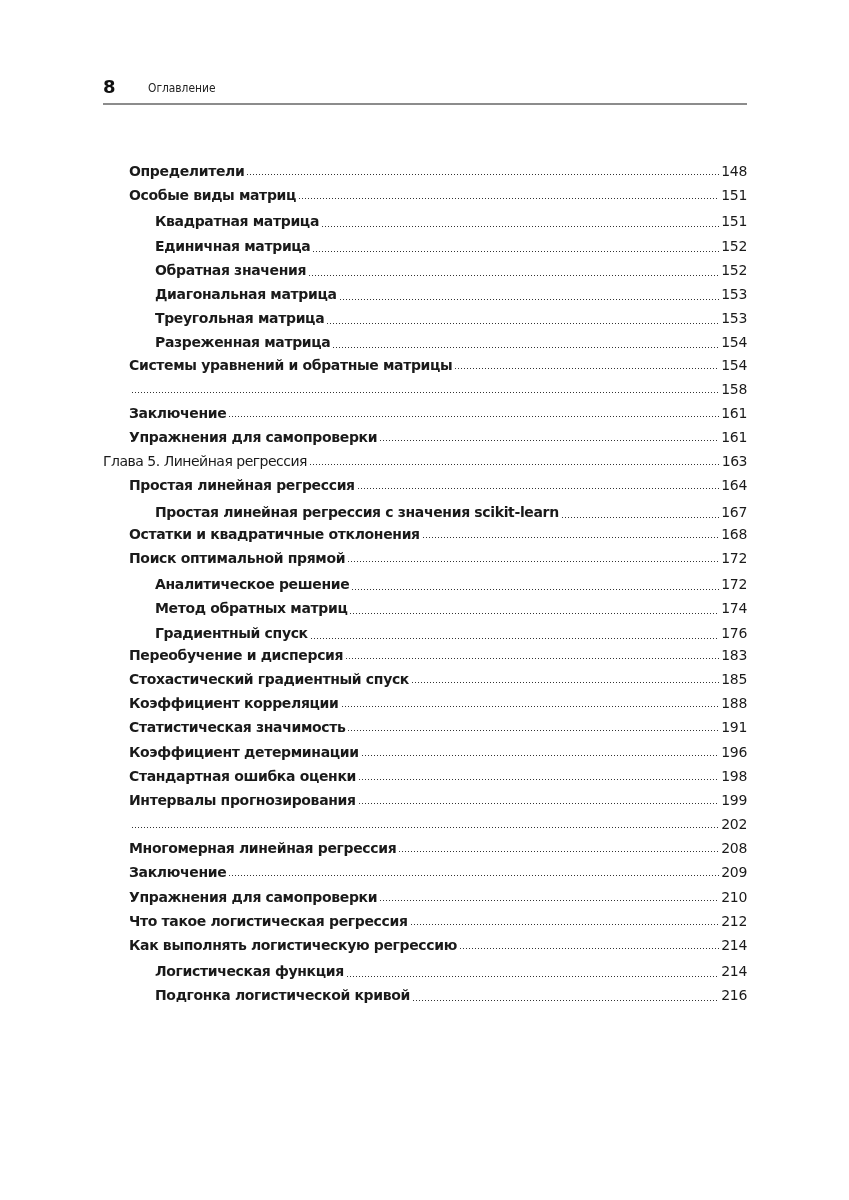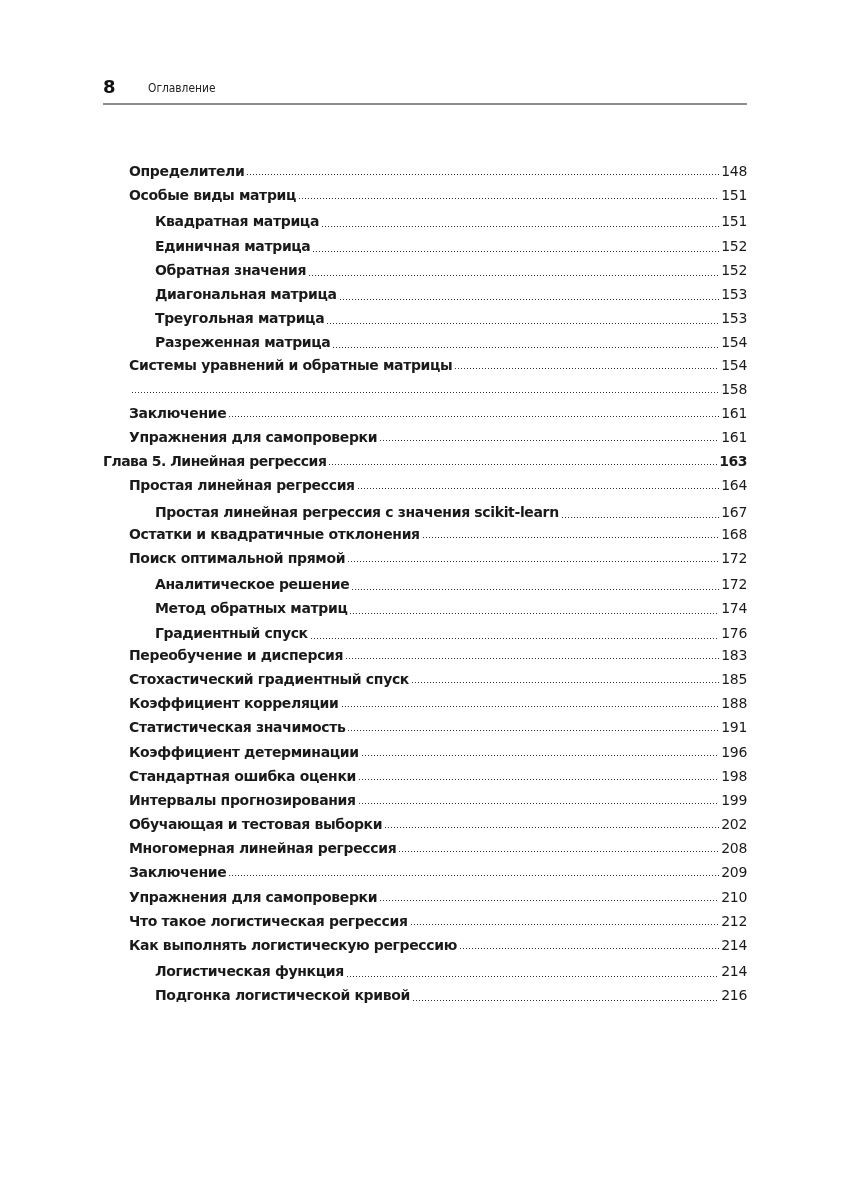--- a/index.html
+++ b/index.html
@@ -80,21 +80,21 @@
       background-size: 3px 3px;
       background-repeat: repeat-x;
       background-position: 0 11px;
     }
     .toc-row .page {
       flex: 0 0 auto;
       text-align: right;
       letter-spacing: -0.3px;
     }
     .lvl-0 { padding-left: 0; font-weight: bold; }
-    .lvl-0 .title, .lvl-0 .page { font-weight: bold; letter-spacing: -0.5px; }
+    .lvl-0 .title, .lvl-0 .page { font-weight: normal; letter-spacing: -0.5px; }
     .lvl-1 { padding-left: 26px; }
     .lvl-2 { padding-left: 52px; align-items: center; }
   </style>
 </head>
 <body>
 
 <div class="page-header">
   <span class="page-number">8</span>
   <span class="running-title">Оглавление</span>
   <div class="header-rule"></div>
@@ -229,21 +229,20 @@
       <span class="title">Стандартная ошибка оценки</span>
       <span class="leader"></span>
       <span class="page">198</span>
     </div>
     <div class="toc-row lvl-1">
       <span class="title">Интервалы прогнозирования</span>
       <span class="leader"></span>
       <span class="page">199</span>
     </div>
     <div class="toc-row lvl-1">
-      <span class="title">Обучающая и тестовая выборки</span>
       <span class="leader"></span>
       <span class="page">202</span>
     </div>
     <div class="toc-row lvl-1">
       <span class="title">Многомерная линейная регрессия</span>
       <span class="leader"></span>
       <span class="page">208</span>
     </div>
     <div class="toc-row lvl-1">
       <span class="title">Заключение</span>

